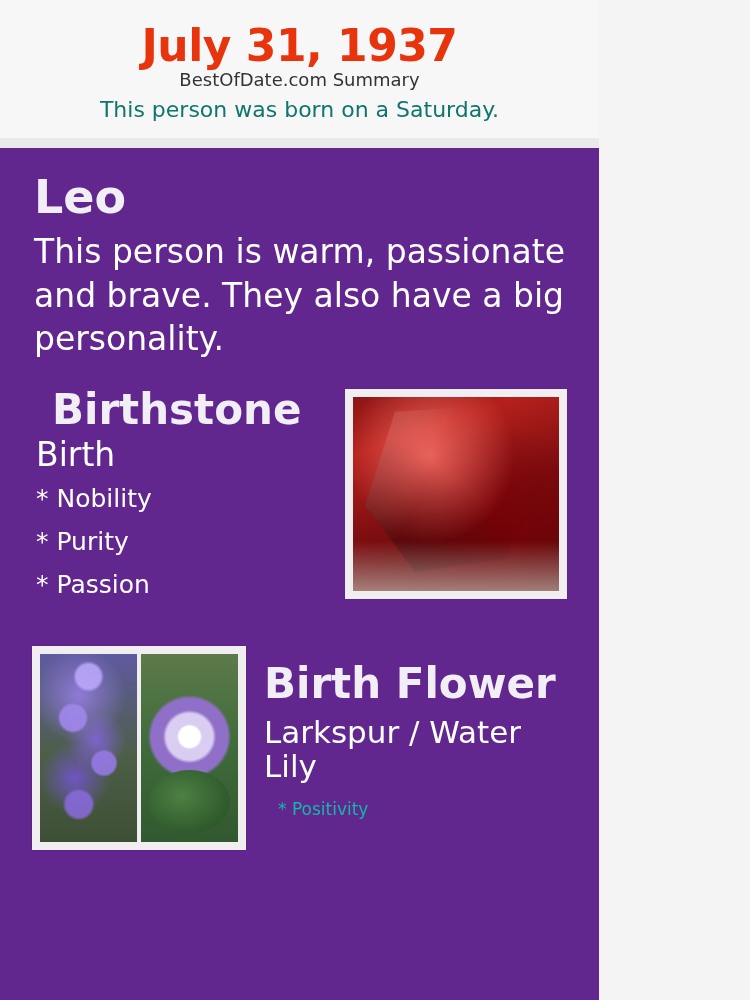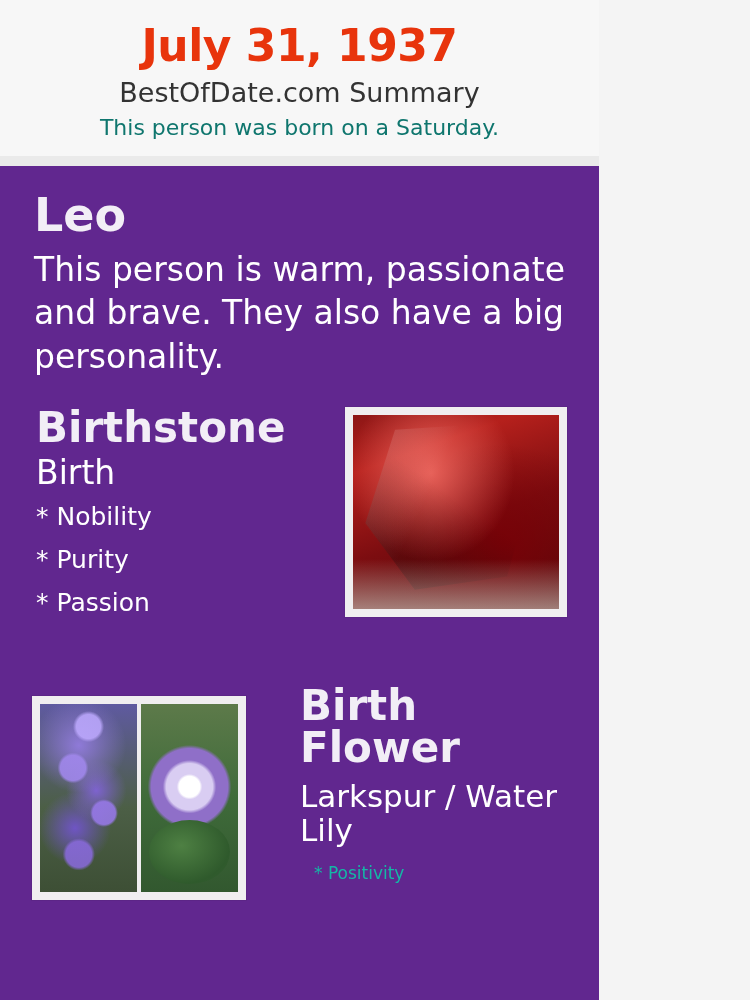--- a/index.html
+++ b/index.html
@@ -31,22 +31,22 @@
   }
   .header-date {
     color: #e8340c;
     font-size: 44px;
     font-weight: bold;
     line-height: 1.08;
     letter-spacing: -0.5px;
   }
   .header-site {
     color: #333333;
-    font-size: 27px;
-    margin-top: 8px;
+    font-size: 18px;
+    margin-top: 0;
     line-height: 1.1;
   }
   .header-sub {
     color: #0f766e;
     font-size: 22px;
     margin-top: 8px;
     line-height: 1.2;
   }
 
   .divider {
@@ -88,21 +88,21 @@
   }
   .stone-text {
     flex: 1;
     min-width: 0;
   }
   .section-title {
     font-size: 42px;
     font-weight: bold;
     color: #f2eef6;
     line-height: 1.0;
-    margin: 0 0 6px 4px;
+    margin: 0 0 6px 20px;
   }
   .section-value {
     font-size: 33px;
     color: #ffffff;
     line-height: 1.1;
     margin: 0 0 12px 4px;
   }
   .trait {
     font-size: 25px;
     color: #ffffff;
@@ -150,23 +150,22 @@
     left: 0;
     bottom: 0;
     width: 100%;
     height: 26%;
     background: linear-gradient(to top, rgba(200,190,180,0.65), rgba(200,190,180,0));
   }
 
   
   .flower-row {
     display: flex;
-    align-items: flex-end;
-    margin-top: 48px;
-    gap: 36px;
+    align-items: center;
+    margin-top: 31px;
   }
   .flower-frame {
     width: 214px;
     height: 204px;
     flex: none;
     margin-right: 18px;
   }
   .flower-imgs {
     width: 100%;
     height: 100%;

